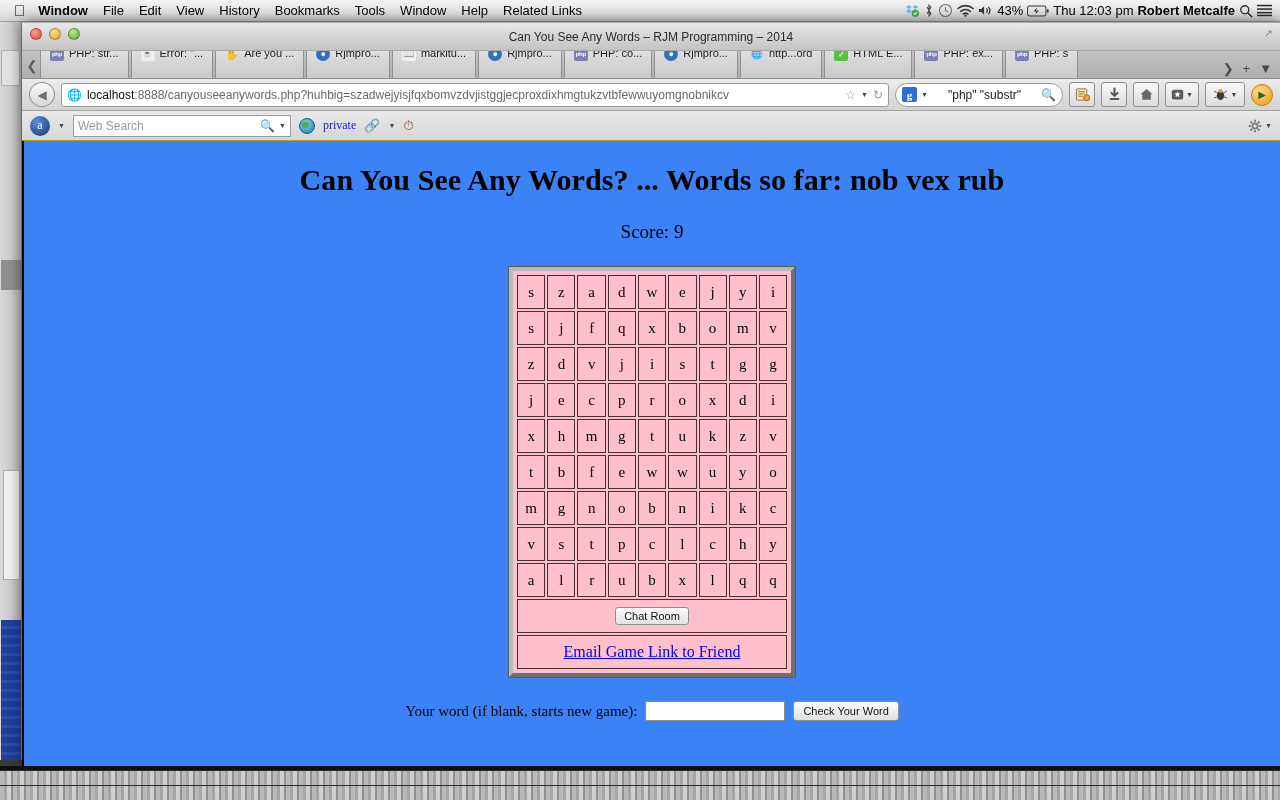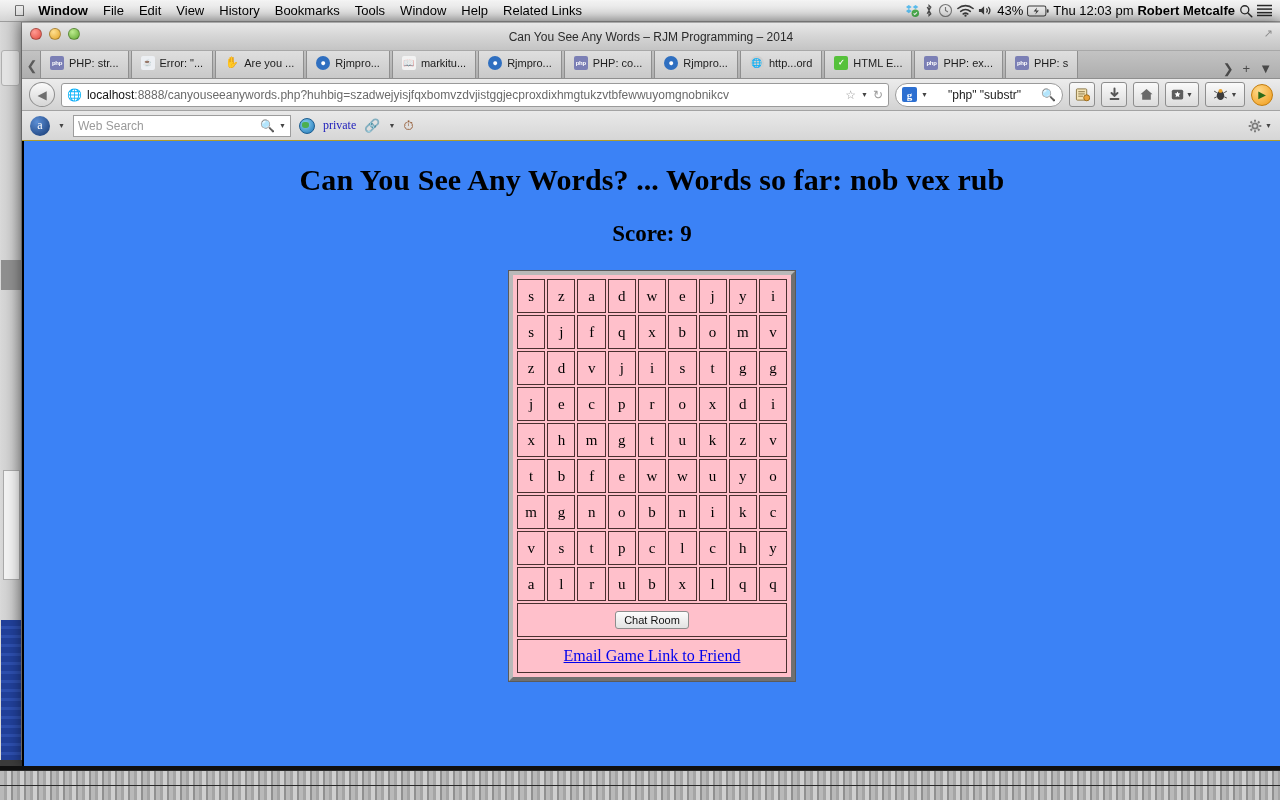--- a/index.html
+++ b/index.html
@@ -82,21 +82,21 @@
     background: linear-gradient(to bottom,#c3c3c3,#aeaeae);
     display: flex; align-items: flex-end;
     padding-left: 2px; border-bottom: 1px solid #8f8f8f;
   }
   .tab-scroll-left {
     width: 16px; height: 26px; display: flex; align-items: center; justify-content: center;
     color: #5a5a5a; font-size: 13px; flex: 0 0 auto;
   }
   .tabs-area { display: flex; align-items: flex-end; overflow: hidden; flex: 1 1 auto; }
   .tab {
-    display: flex; align-items: center; gap: 5px;
+    display: flex; gap: 5px;
     height: 32px; min-width: 0;
     padding: 0 9px;
     margin-right: 2px;
     background: linear-gradient(to bottom,#e2e2e2,#c9c9c9);
     border: 1px solid #8f8f8f; border-bottom: none;
     border-radius: 4px 4px 0 0;
     font-size: 11px; color: #1d1d1d;
     flex: 0 0 auto;
   }
   .tab .tlabel { white-space: nowrap; overflow: hidden; }
@@ -215,22 +215,22 @@
     font-family: "Liberation Serif", serif;
     font-weight: bold;
     font-size: 30px;
     color: #000;
     padding-top: 22px;
     letter-spacing: .1px;
   }
   .page-h3 {
     text-align: center;
     font-family: "Liberation Serif", serif;
-    font-weight: bold;
-    font-size: 23px;
+    font-weight: normal;
+    font-size: 19px;
     color: #000;
     margin-top: 24px;
   }
 
   .grid-frame {
     width: 286px;
     margin: 24px auto 0;
     background: #ffc0cb;
     border: 4px solid;
     border-color: #b9b9b9 #707070 #707070 #b9b9b9;
@@ -652,20 +652,25 @@
             </tr>
             <tr>
               <td class="wide" colspan="9">
                 <a class="email-link" href="#">Email Game Link to Friend</a>
               </td>
             </tr>
           </tbody>
         </table>
       </div>
 
+      <div class="wordform">
+        <span>Your word (if blank, starts new game):</span>
+        <input class="word-input" type="text" value="" style="">
+        <button class="check-btn">Check Your Word</button>
+      </div>
     </div>
   </div>
 
   <div class="dock">
     <div class="dock-row"></div>
     <div class="dock-row"></div>
   </div>
 
 </div>
 

